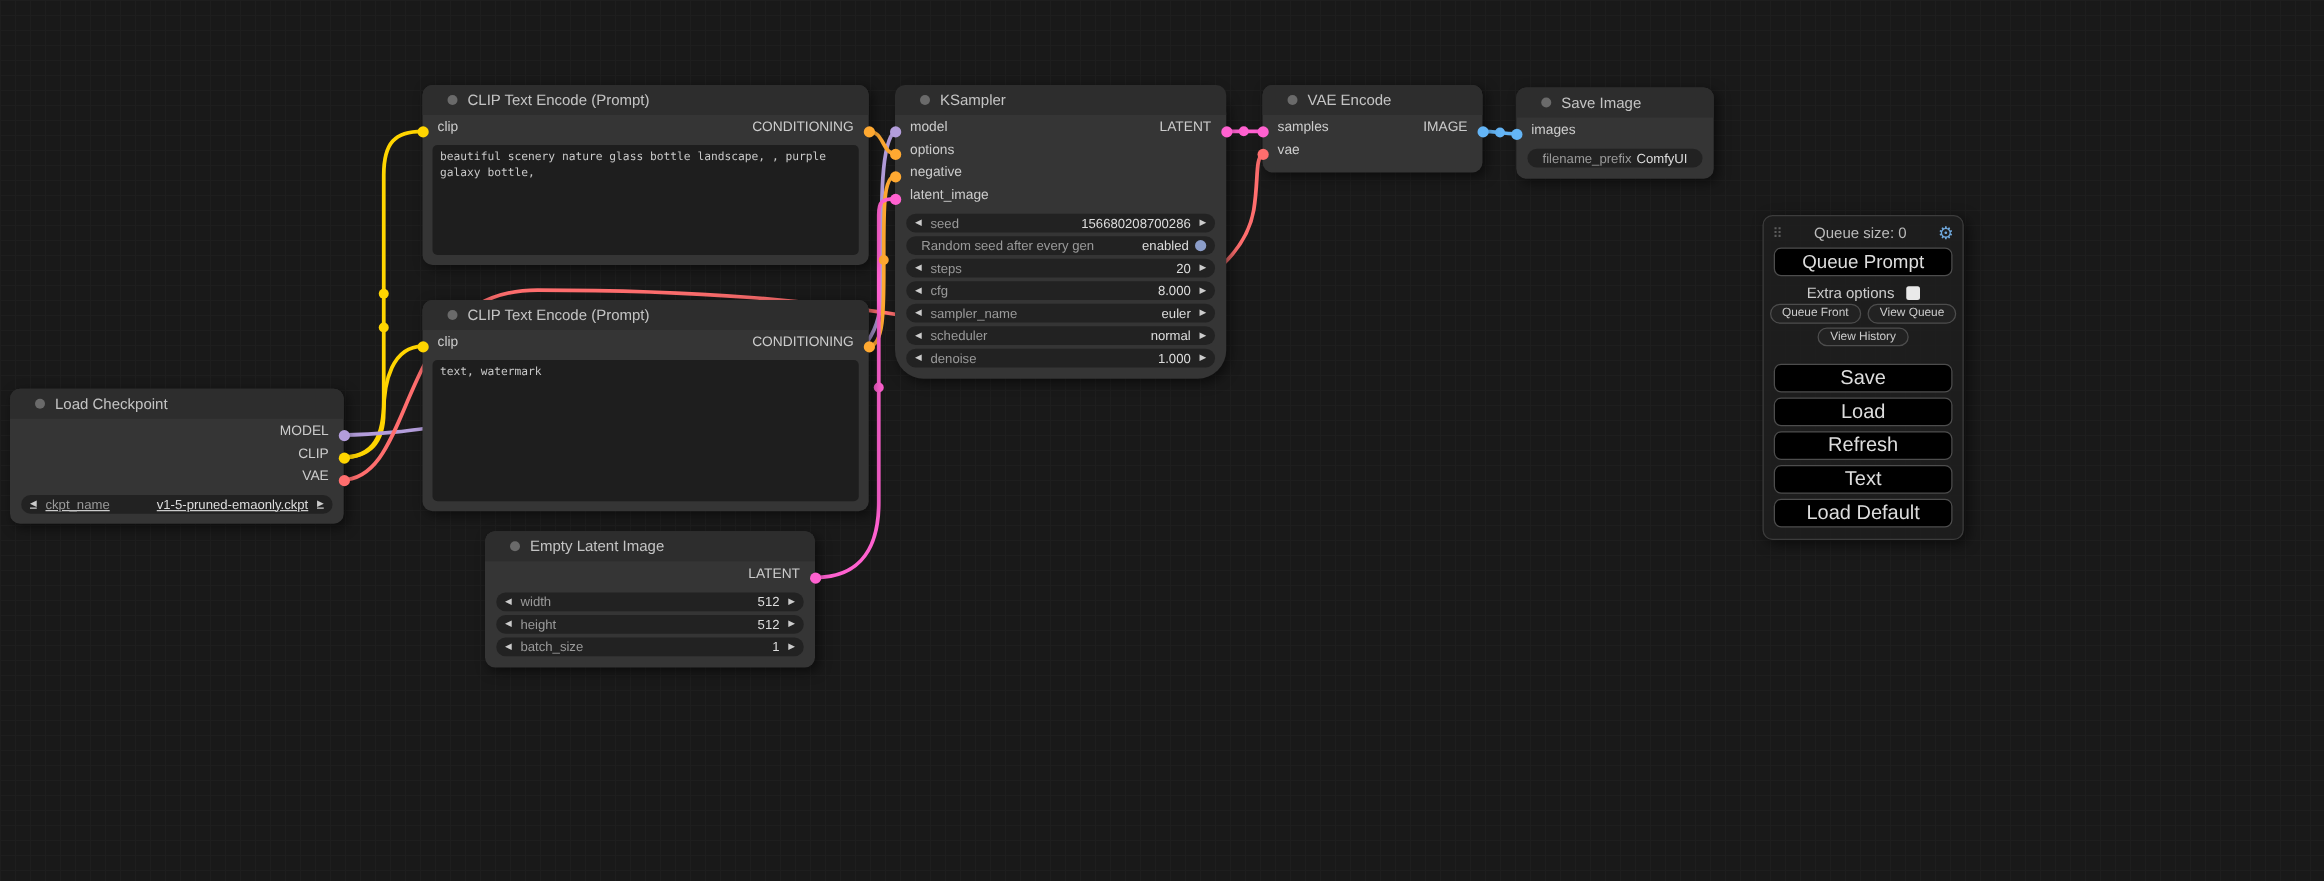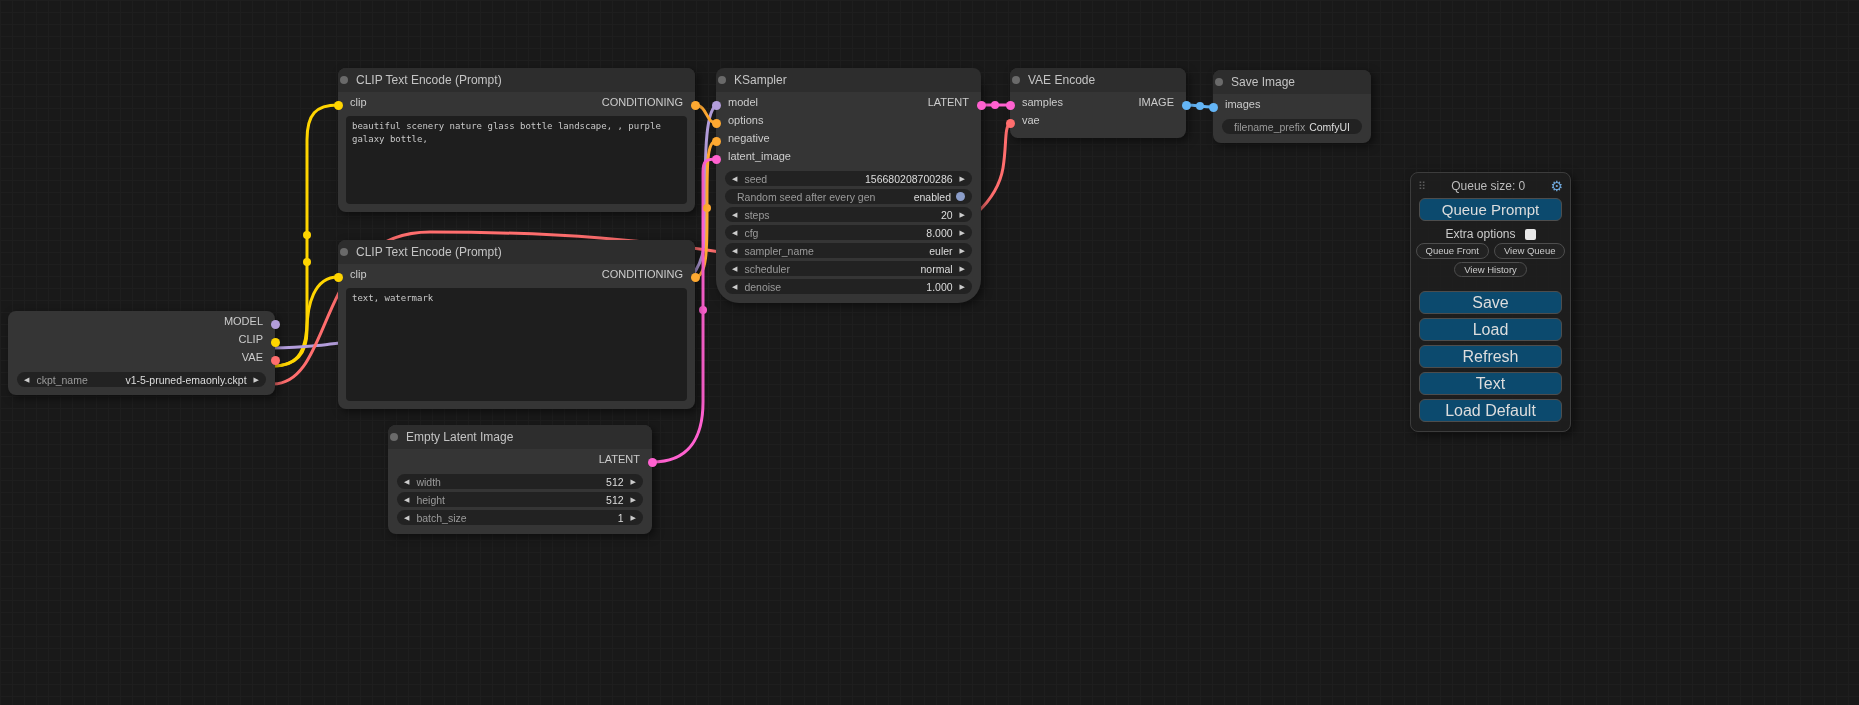--- a/index.html
+++ b/index.html
@@ -13,21 +13,21 @@
     font-family:"Liberation Sans", sans-serif;
   }
   
   #wires{position:absolute;left:0;top:0;z-index:1;}
   
   .node{
     position:absolute;z-index:2;background:#353535;border-radius:8px;
     box-shadow:3px 3px 9px rgba(0,0,0,.5);color:#ccc;
   }
   .node-title{
-    height:24px;display:flex;align-items:center;gap:8px;padding:0 2px;
+    height:24px;display:flex;align-items:center;gap:8px;padding:0 20px;
     background:#2d2d2d;border-radius:8px 8px 0 0;font-size:12px;color:#c4c4c4;
   }
   .title-dot{width:8px;height:8px;border-radius:50%;background:#6a6a6a;flex:0 0 auto;}
   .slots{padding-top:4px;}
   .slot-row{height:18px;display:flex;align-items:flex-start;font-size:11px;position:relative;color:#ccc;}
   .slot-dot{width:9px;height:9px;border-radius:50%;position:absolute;top:4.5px;}
   .in-dot{left:-4.5px;}
   .out-dot{right:-4.5px;}
   .in-label{margin-left:12px;}
   .out-label{margin-left:auto;margin-right:12px;}
@@ -59,21 +59,21 @@
     position:absolute;z-index:3;left:1410px;top:172px;width:161px;
     background:rgba(30,30,30,.97);border:1px solid #3c3c3c;border-radius:8px;
     box-shadow:3px 3px 10px rgba(0,0,0,.55);box-sizing:border-box;padding-bottom:9px;
   }
   .qp-header{display:flex;align-items:center;padding:5px 7px 2px;color:#bbb;font-size:12px;}
   .qp-handle{color:#5c5c5c;font-size:11px;flex:0 0 auto;}
   .qp-size{flex:1;text-align:center;}
   .qp-gear{color:#6fa8dc;font-size:14px;flex:0 0 auto;cursor:pointer;}
   .qp-big{
     display:block;width:calc(100% - 16px);margin:4px 8px 0;height:23px;
-    background:#0c4a6e;border:1px solid #4d4d4d;border-radius:6px;color:#ddd;
+    background:#000000;border:1px solid #4d4d4d;border-radius:6px;color:#ddd;
     font-family:"Liberation Sans",sans-serif;font-size:16px;line-height:1;cursor:pointer;
   }
   .qp-primary{font-size:15px;margin-top:2px;}
   .qp-extra{display:flex;align-items:center;justify-content:center;gap:9px;margin:6px 0 2px;color:#ccc;font-size:12px;}
   .qp-check{width:11px;height:11px;background:#e9e9e9;border-radius:2px;display:inline-block;cursor:pointer;}
   .qp-smallrow{display:flex;justify-content:center;gap:5px;margin:2px 8px 0;}
   .qp-center{display:flex;justify-content:center;margin:3px 8px 0;}
   .qp-small{
     background:#222;border:1px solid #4d4d4d;border-radius:9px;color:#ccc;
     font-family:"Liberation Sans",sans-serif;font-size:9.5px;line-height:1;
@@ -100,35 +100,39 @@
     <circle cx="307" cy="235" r="4" fill="#ffd500"></circle>
     <circle cx="307" cy="262" r="4" fill="#ffd500"></circle>
     <circle cx="707" cy="208" r="4" fill="#ffa931"></circle>
     <circle cx="703" cy="310" r="4" fill="#ff61d0"></circle>
     <circle cx="995" cy="105" r="4" fill="#ff61d0"></circle>
     <circle cx="1200" cy="106" r="4" fill="#64b5f6"></circle>
   </g>
 </svg>
 
 <div class="node" style="left:8px;top:311px;width:267px;">
+  <div class="node-title">
+    <span class="title-dot"></span>
+    <span>Load Checkpoint</span>
+  </div>
   <div class="slots">
     <div class="slot-row">
       <span class="out-label">MODEL</span>
       <span class="slot-dot out-dot dot-model"></span>
     </div>
     <div class="slot-row">
       <span class="out-label">CLIP</span>
       <span class="slot-dot out-dot dot-clip"></span>
     </div>
     <div class="slot-row">
       <span class="out-label">VAE</span>
       <span class="slot-dot out-dot dot-vae"></span>
     </div>
   </div>
-  <div class="widget" style="margin-bottom:8px;">
+  <div class="widget" style="margin-bottom:8px;text-decoration:underline;">
     <span class="wa">◀</span>
     <span class="wl">ckpt_name</span>
     <span class="wv">v1-5-pruned-emaonly.ckpt</span>
     <span class="wa">▶</span>
   </div>
 </div>
 
 <div class="node" style="left:338px;top:68px;width:357px;">
   <div class="node-title">
     <span class="title-dot"></span>

